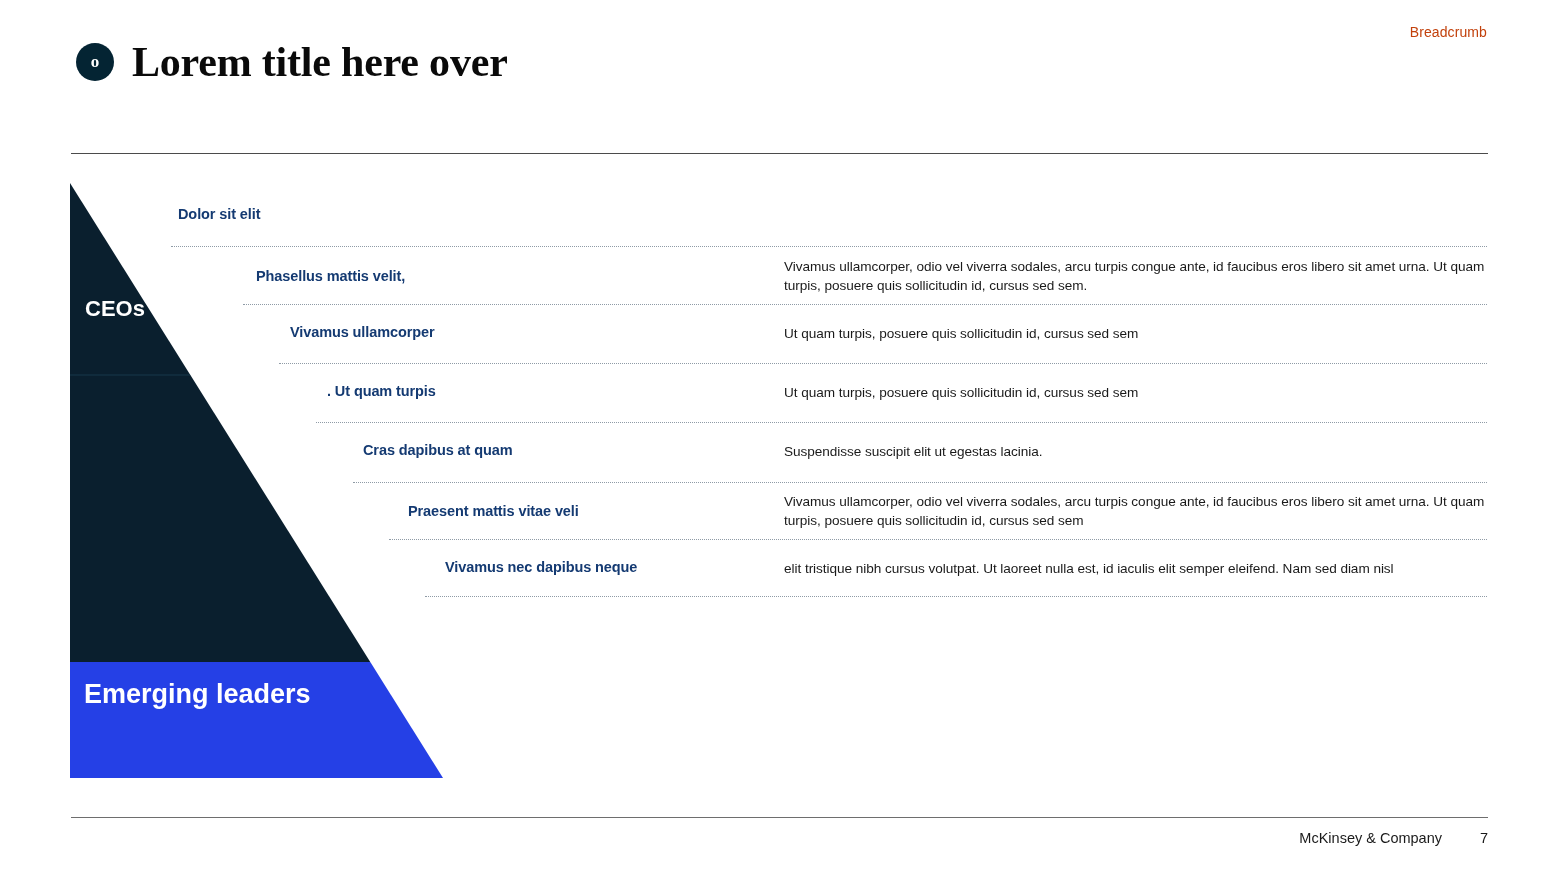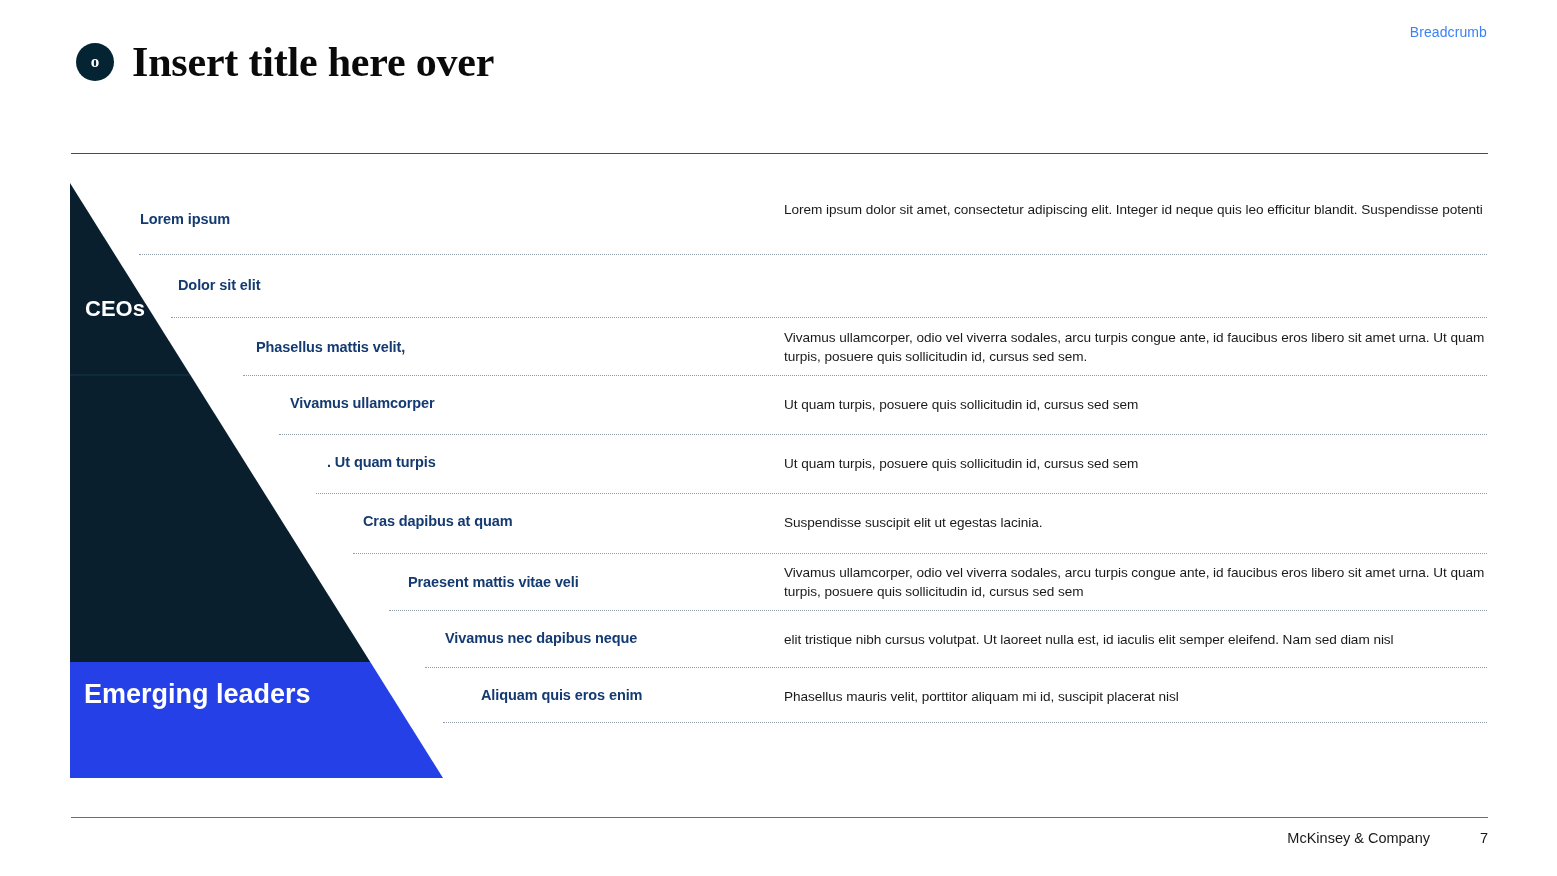--- a/index.html
+++ b/index.html
@@ -18,21 +18,21 @@
     background: #ffffff;
     overflow: hidden;
   }
 
   
   .breadcrumb {
     position: absolute;
     top: 24px;
     right: 70px;
     font-size: 14px;
-    color: #3b82f6;
+    color: #c2410c;
     letter-spacing: 0.1px;
     white-space: nowrap;
   }
 
   
   .title-row {
     position: absolute;
     left: 76px;
     top: 38px;
     display: flex;
@@ -147,37 +147,37 @@
     top: 817px;
     height: 1px;
     background: #6e6e6e;
   }
   .footer {
     position: absolute;
     right: 69px;
     top: 830px;
     display: flex;
     align-items: baseline;
-    gap: 48px;
+    gap: 36px;
     font-size: 14.5px;
     color: #1a1a1a;
   }
   .footer-page { min-width: 10px; text-align: right; }
 </style>
 </head>
 <body>
 
 <div id="slide">
 
   <div class="breadcrumb">Breadcrumb</div>
 
   <div class="title-row">
     <div class="title-bullet">o</div>
     <div class="title-text">
-      <span class="title-line">Insert title here over</span>
+      <span class="title-line">Lorem title here over</span>
     </div>
   </div>
 
   <div class="title-rule"></div>
 
   <svg class="diagram" width="1557" height="876" viewBox="0 0 1557 876">
     <defs>
       <clipPath id="wedge-clip">
         <polygon points="70,183 70,778 443,778"></polygon>
       </clipPath>
@@ -187,27 +187,20 @@
       <rect x="0" y="662" width="1557" height="214" fill="#2540e6"></rect>
       <line x1="0" y1="375" x2="1557" y2="375" stroke="#16384a" stroke-width="1"></line>
     </g>
   </svg>
 
   <div class="tier-label tier-ceos">CEOs</div>
   <div class="tier-label tier-emerging">Emerging leaders</div>
 
   <div class="rows">
 
-    <div class="row" style="height:71px">
-      <div class="row-inner">
-        <div class="row-label" style="left:140px; top:28px">Lorem ipsum</div>
-        <div class="row-body" style="top:17px">Lorem ipsum dolor sit amet, consectetur adipiscing elit. Integer id neque quis leo efficitur blandit. Suspendisse potenti</div>
-        <div class="row-divider" style="left:139px; top:71px"></div>
-      </div>
-    </div>
 
     <div class="row" style="height:63px">
       <div class="row-inner">
         <div class="row-label" style="left:178px; top:23px">Dolor sit elit</div>
         <div class="row-divider" style="left:171px; top:63px"></div>
       </div>
     </div>
 
 
     <div class="row" style="height:58px">
@@ -251,27 +244,20 @@
     </div>
 
     <div class="row" style="height:57px">
       <div class="row-inner">
         <div class="row-label" style="left:445px; top:20px">Vivamus nec dapibus neque</div>
         <div class="row-body" style="top:20px"> elit tristique nibh cursus volutpat. Ut laoreet nulla est, id iaculis elit semper eleifend. Nam sed diam nisl</div>
         <div class="row-divider" style="left:425px; top:57px"></div>
       </div>
     </div>
 
-    <div class="row" style="height:55px">
-      <div class="row-inner">
-        <div class="row-label" style="left:481px; top:20px">Aliquam quis eros enim</div>
-        <div class="row-body" style="top:20px">Phasellus mauris velit, porttitor aliquam mi id, suscipit placerat nisl</div>
-        <div class="row-divider" style="left:443px; top:55px"></div>
-      </div>
-    </div>
 
   </div>
 
   <div class="footer-rule"></div>
   <div class="footer">
     <span>McKinsey &amp; Company</span>
     <span class="footer-page">7</span>
   </div>
 
 </div>

